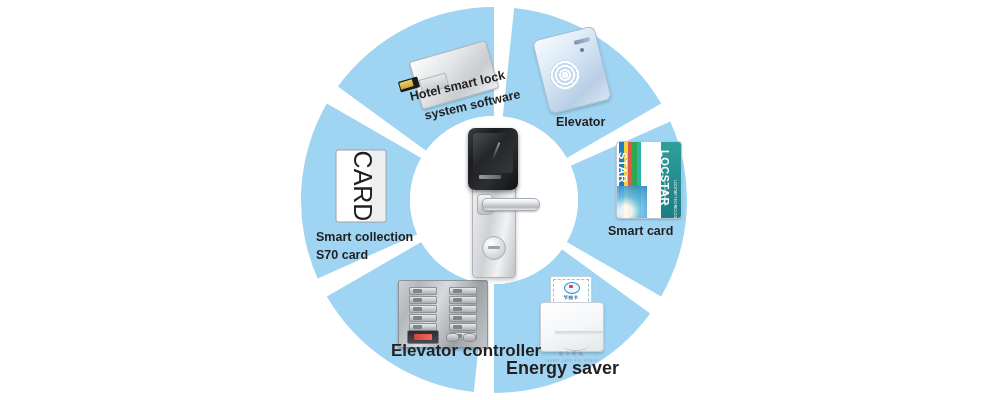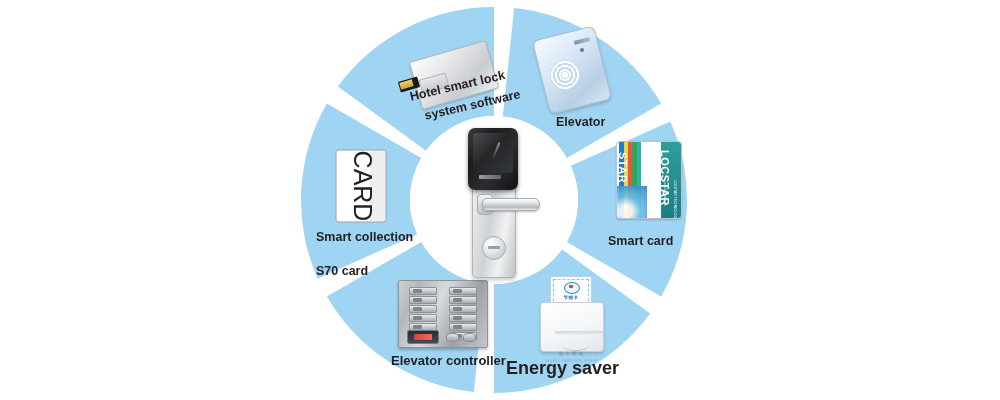--- a/index.html
+++ b/index.html
@@ -10,23 +10,23 @@
   }
   #stage{position:absolute;left:0;top:0;width:1000px;height:400px;}
   svg.wheel{position:absolute;left:0;top:0;width:1000px;height:400px;}
 
   .labelbox{position:absolute;color:#231f20;font-weight:bold;
     font-family:"Liberation Sans", sans-serif;line-height:1.45;white-space:nowrap;}
 
   
   #lbl-software{left:408px;top:88px;font-size:12.5px;transform:rotate(-13deg);transform-origin:left top;}
   #lbl-encoder{left:556px;top:113px;font-size:12.5px;}
-  #lbl-smartcard{left:608px;top:232px;font-size:12.5px;}
+  #lbl-smartcard{left:608px;top:222px;font-size:12.5px;}
   #lbl-energy{left:506px;top:355px;font-size:18px;}
-  #lbl-elevator{left:391px;top:352px;font-size:13px;text-align:right;}
+  #lbl-elevator{left:391px;top:339px;font-size:17px;text-align:right;}
   #lbl-datacard{left:316px;top:228px;font-size:12.5px;}
 
   
   .art{position:absolute;}
 
   
   #art-usb{left:392px;top:46px;width:110px;height:62px;}
   #art-usb .ucard{
     position:absolute;left:22px;top:4px;width:78px;height:48px;
     background:linear-gradient(145deg,#fdfdfd 0%,#e2e4e6 40%,#c9ccd0 70%,#eceef0 100%);
@@ -401,16 +401,16 @@
   <div class="labelbox" id="lbl-energy">
     <div>Energy saver</div>
   </div>
 
   <div class="labelbox" id="lbl-elevator">
     <div>Elevator controller</div>
   </div>
 
   <div class="labelbox" id="lbl-datacard">
     <div>Smart collection</div>
-    <div style="margin-top:16px;">S70 card</div>
+    <div style="margin-top:0;">S70 card</div>
   </div>
 
 </div>
 
 </body></html>

